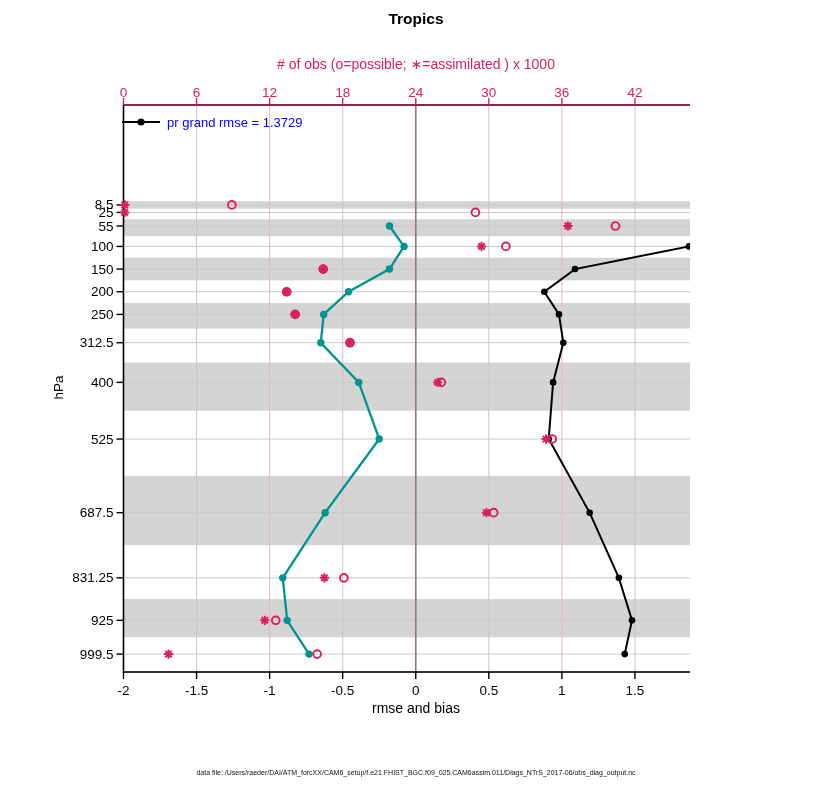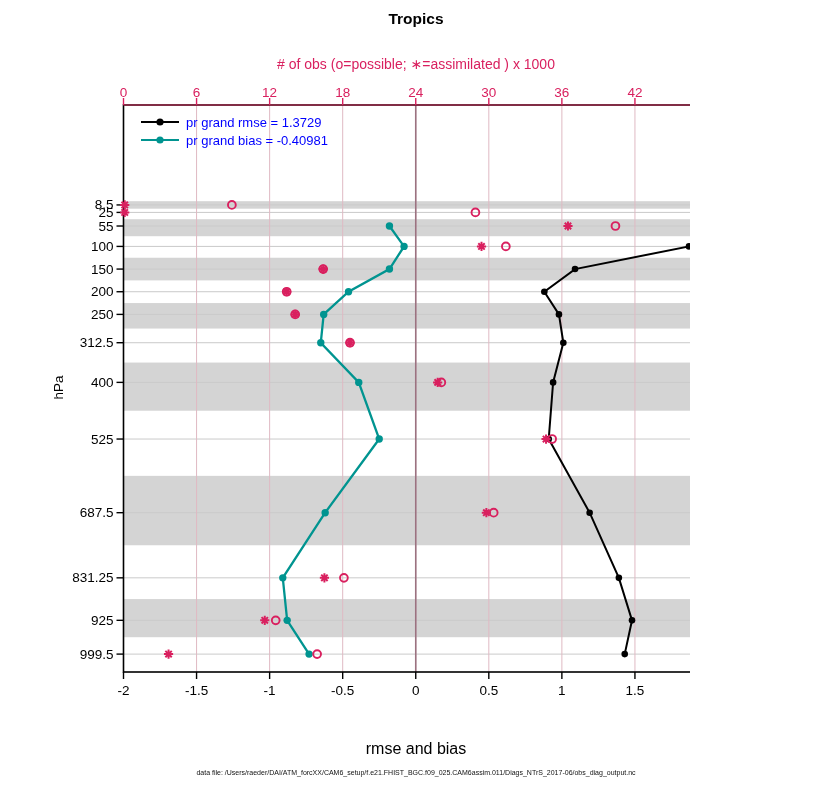--- a/index.html
+++ b/index.html
@@ -2,25 +2,25 @@
 <html><head>
 <meta charset="utf-8">
 <style>
   html,body{margin:0;padding:0;background:#ffffff;font-family:"Liberation Sans",sans-serif;}
   .figure{position:relative;width:690px;height:800px;background:#fff;overflow:hidden;}
   .plot-svg{position:absolute;left:0;top:0;}
   .ct{position:absolute;left:416px;transform:translateX(-50%);white-space:nowrap;color:#000;}
   .title{top:10px;font-size:15.5px;font-weight:bold;}
   .subtitle{top:31px;font-size:15.5px;font-weight:bold;}
   .obs-label{top:56px;font-size:14px;}
-  .xlabel{top:740px;font-size:16px;}
+  .xlabel{top:700px;font-size:14px;}
   .timespan{top:721px;font-size:15px;}
   .footer{top:769px;font-size:7px;color:#111;}
   .ylabel{position:absolute;left:46px;top:380px;font-size:13.5px;transform:rotate(-90deg);transform-origin:center;}
-  .legend{position:absolute;left:140px;top:113px;}
+  .legend{position:absolute;left:121px;top:113px;}
   .legend-row{display:flex;align-items:center;height:18px;}
   .legend-row svg{width:40px;height:14px;display:block;}
   .legend-text{margin-left:6px;font-size:13px;}
 </style>
 </head>
 <body>
 
 <div class="figure">
 
   <div class="ct title">Tropics</div>
@@ -195,26 +195,19 @@
   </svg>
 
   <div class="legend">
     <div class="legend-row">
       <svg viewBox="0 0 40 14">
         <line x1="1" y1="7" x2="39" y2="7" stroke-width="2.2" stroke="#000000"></line>
         <circle cx="20" cy="7" r="3.6" fill="#000000"></circle>
       </svg>
       <span class="legend-text" style="color: rgb(0, 0, 255);">pr grand rmse = 1.3729</span>
     </div>
-    <div class="legend-row">
-      <svg viewBox="0 0 40 14">
-        <line x1="1" y1="7" x2="39" y2="7" stroke-width="2.2" stroke="#009490"></line>
-        <circle cx="20" cy="7" r="3.6" fill="#009490"></circle>
-      </svg>
-      <span class="legend-text" style="color: rgb(0, 0, 255);">pr grand bias = -0.40981</span>
-    </div>
   </div>
 
   <div class="ylabel">hPa</div>
   <div class="ct xlabel">rmse and bias</div>
   <div class="ct footer">data file: /Users/raeder/DAI/ATM_forcXX/CAM6_setup/f.e21.FHIST_BGC.f09_025.CAM6assim.011/Diags_NTrS_2017-06/obs_diag_output.nc</div>
 
 </div>
 
 </body></html>

